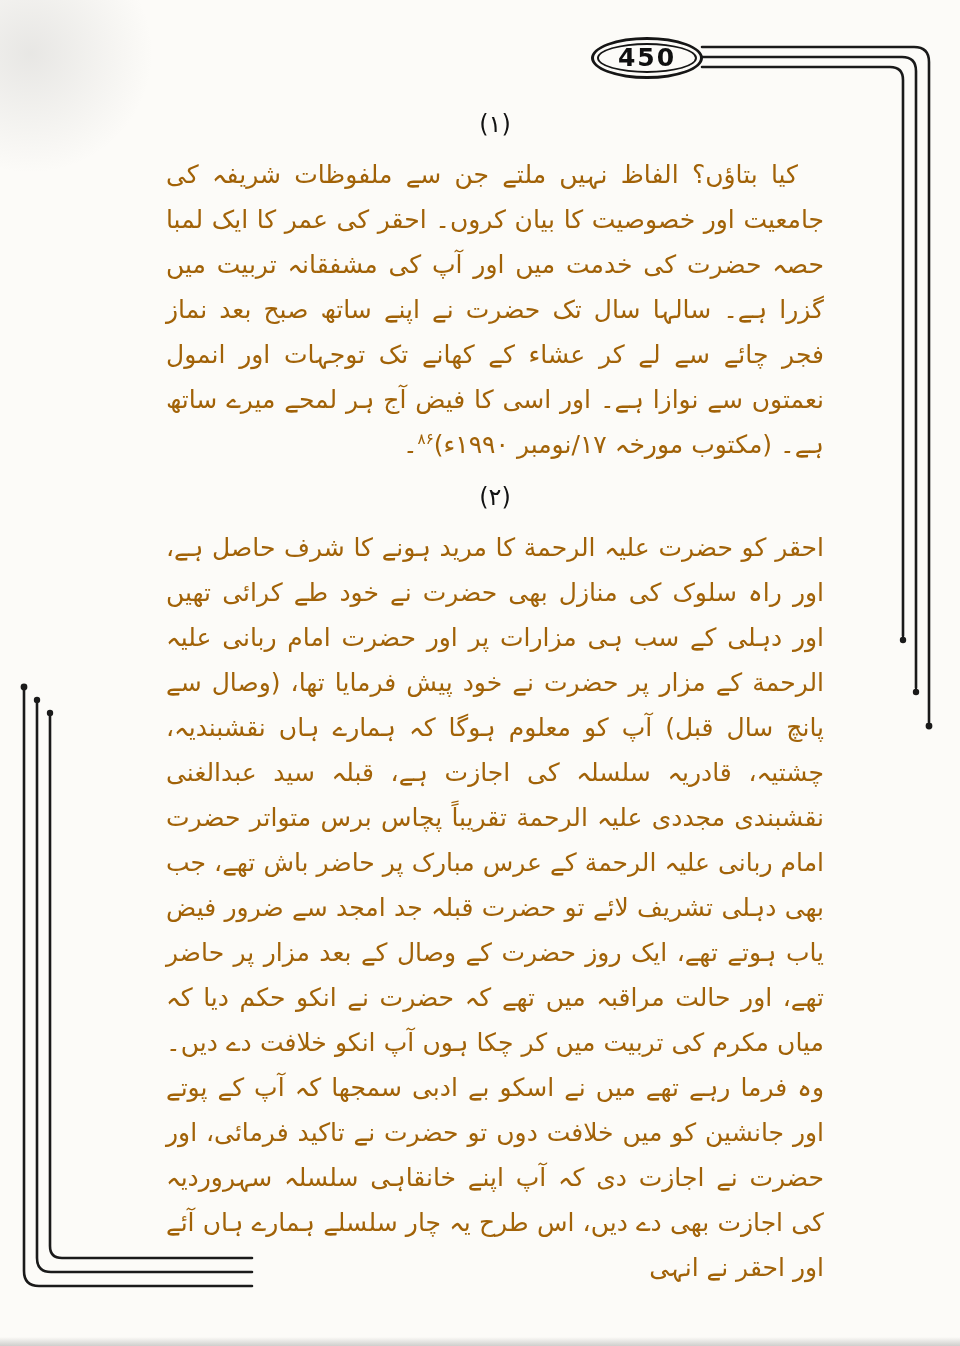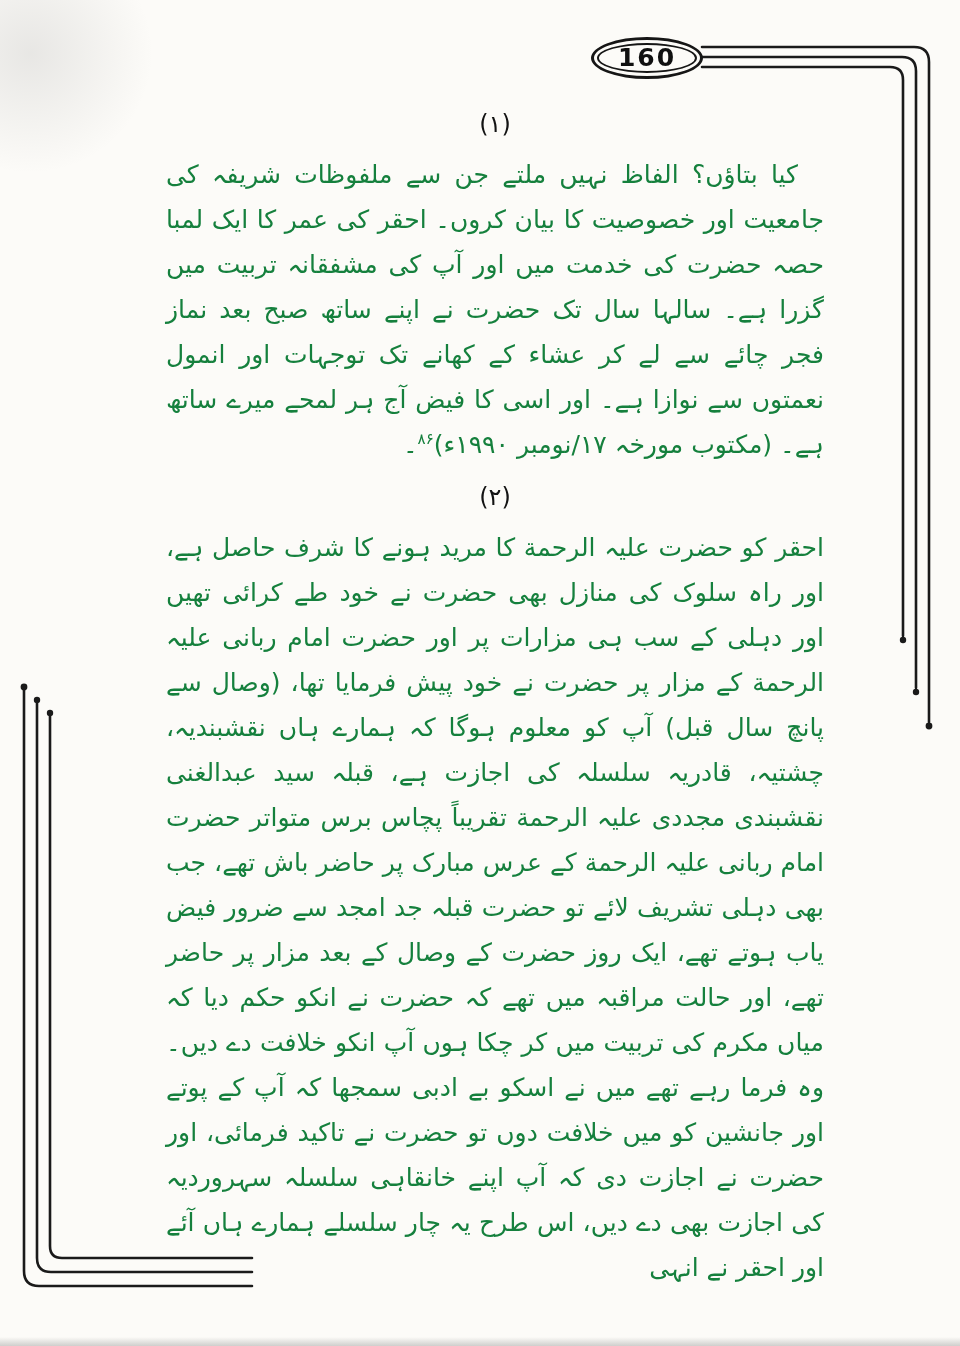--- a/index.html
+++ b/index.html
@@ -83,21 +83,21 @@
     color: #131313;
   }
   .section-marker.second {
     margin-top: 10px;
   }
   .para {
     margin: 0;
     font-size: 25px;
     line-height: 45px;
     text-align: justify;
-    color: #15803d;
+    color: #a16207;
   }
   .para.first-indent {
     text-indent: 26px;
   }
   sup.fnref {
     font-size: 15px;
     line-height: 0;
     vertical-align: super;
   }
 </style>
@@ -123,21 +123,21 @@
       <path d="M 24 690 V 1271 Q 24 1286 39 1286 H 252"></path>
       <circle cx="37" cy="700" r="3.2" fill="#1a1a1a" stroke="none"></circle>
       <path d="M 37 703 V 1258 Q 37 1272 51 1272 H 252"></path>
       <circle cx="50" cy="713" r="3.2" fill="#1a1a1a" stroke="none"></circle>
       <path d="M 50 716 V 1246 Q 50 1258 62 1258 H 252"></path>
     </g>
   </svg>
 
   <div class="cartouche top">
     <div class="inner">
-      <span class="num">160</span>
+      <span class="num">450</span>
     </div>
   </div>
 
 
   <div class="text-block">
 
     <div class="section-marker">(۱)</div>
 
     <p class="para first-indent"><span>کیا بتاؤں؟ الفاظ نہیں ملتے جن سے ملفوظات شریفہ کی جامعیت اور خصوصیت کا بیان کروں۔ احقر کی عمر کا ایک لمبا حصہ حضرت کی خدمت میں اور آپ کی مشفقانہ تربیت میں گزرا ہے۔ سالہا سال تک حضرت نے اپنے ساتھ صبح بعد نماز فجر چائے سے لے کر عشاء کے کھانے تک توجہات اور انمول نعمتوں سے نوازا ہے۔ اور اسی کا فیض آج ہر لمحے میرے ساتھ ہے۔ (مکتوب مورخہ ۱۷/نومبر ۱۹۹۰ء)</span><sup class="fnref">۸۶</sup><span>۔</span></p>
 

